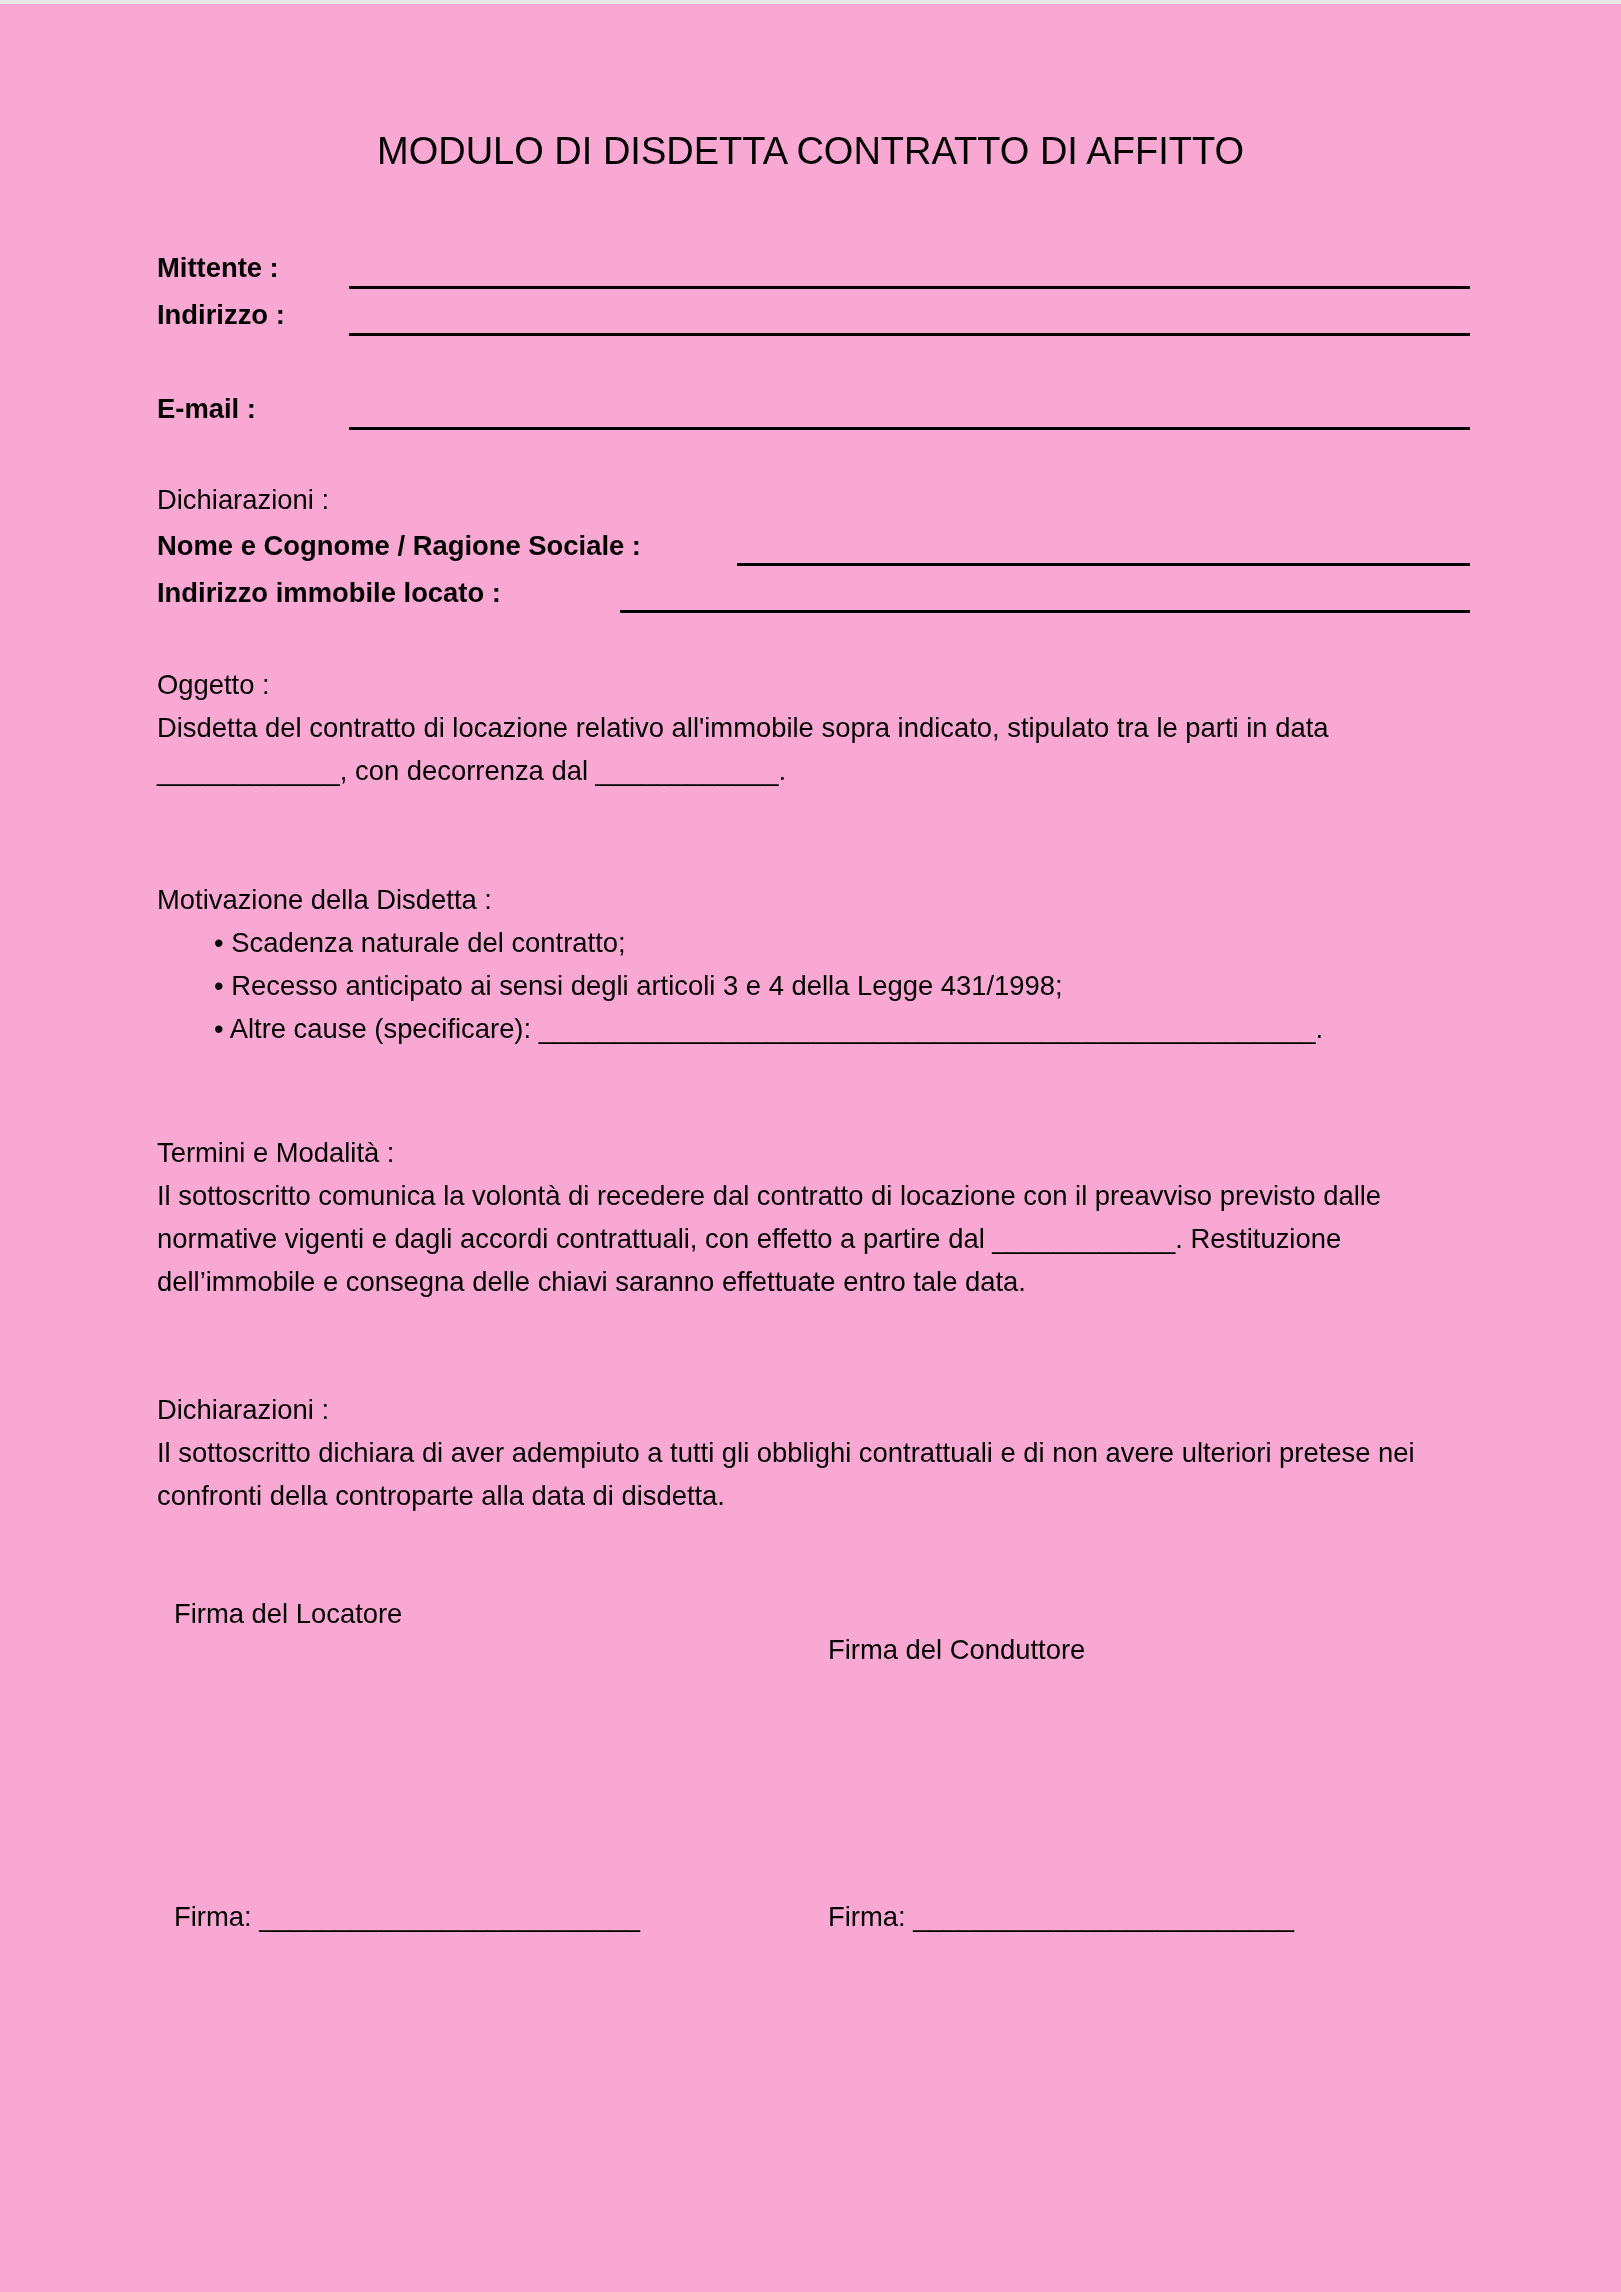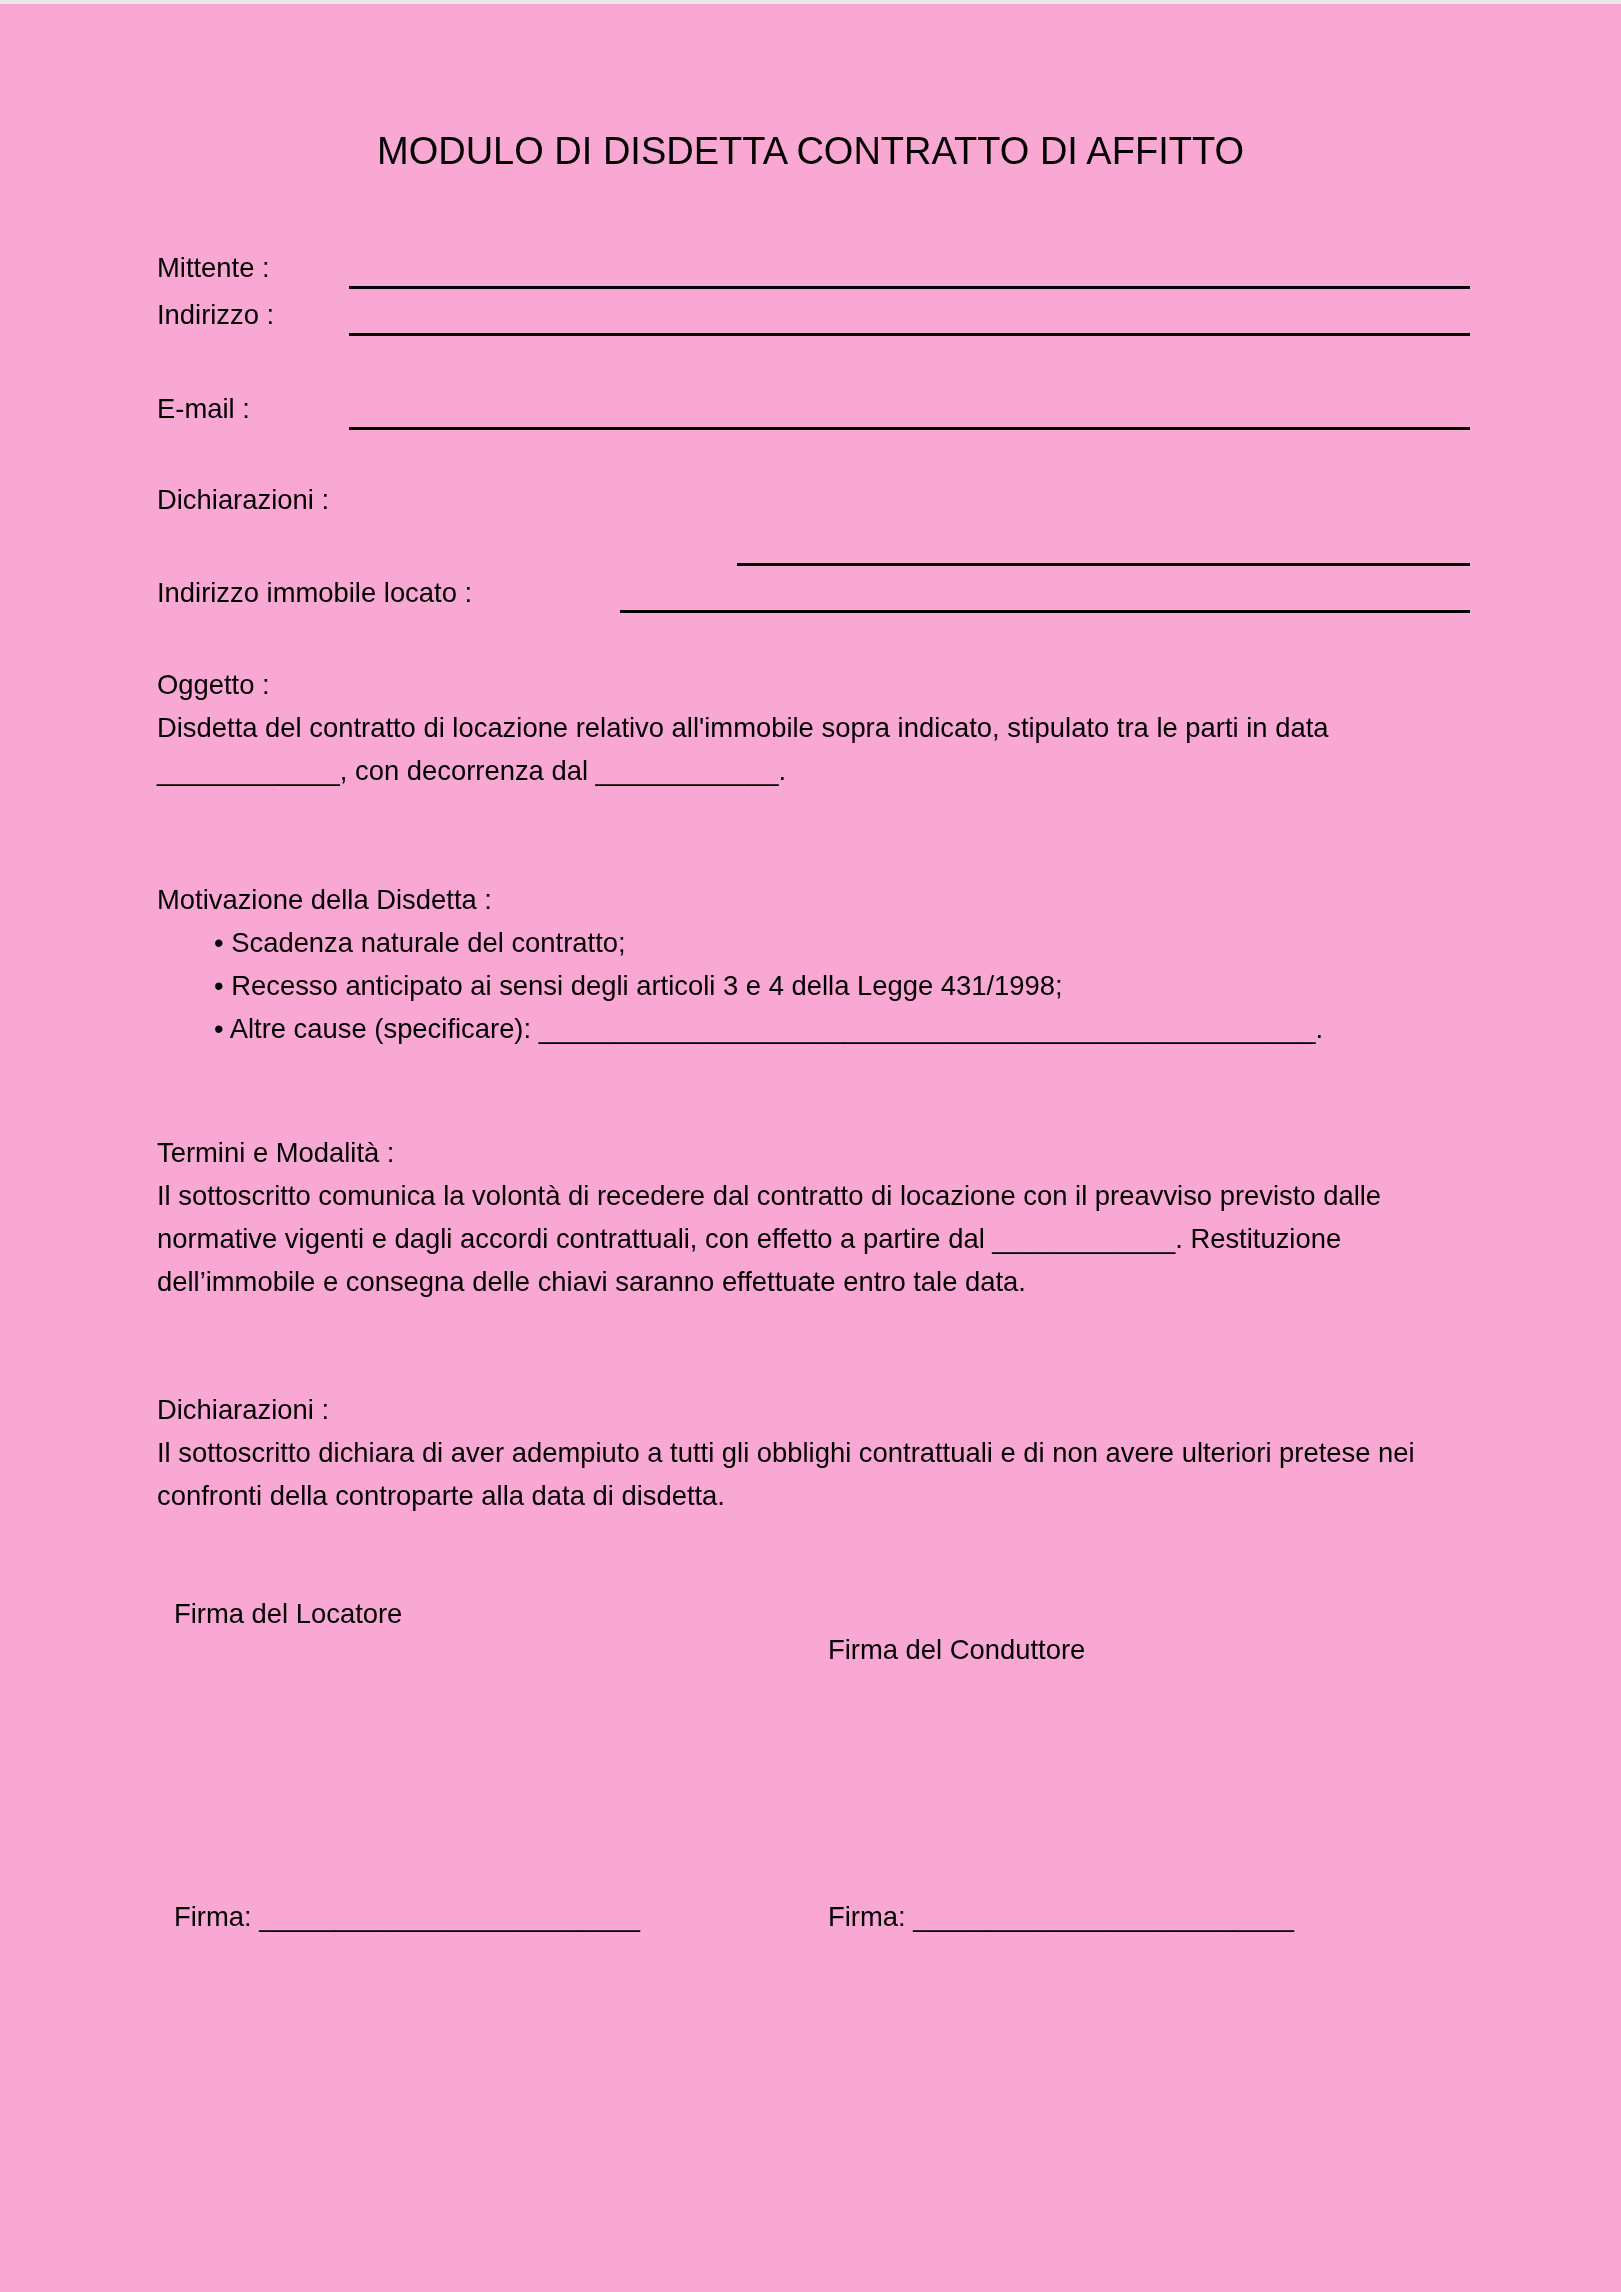--- a/index.html
+++ b/index.html
@@ -24,21 +24,21 @@
     line-height: 49px;
     margin: 0;
   }
 
   .content-left { left: 157px; width: 1313px; }
 
   .line-44 { line-height: 43px; }
 
   
   .field-row { position: absolute; left: 157px; width: 1313px; height: 47px; }
-  .field-row .field-label { position: absolute; left: 0; top: 0; line-height: 43px; white-space: nowrap; }
+  .field-row .field-label { position: absolute; left: 0; top: 0; line-height: 43px; white-space: nowrap; font-weight: bold; }
   .field-row .field-line { position: absolute; right: 0; top: 40px; height: 0; border-bottom: 3.9px solid #000; }
   .sender-line { left: 192px; }
 
   
   .dest-line-1 { left: 580px; top: 39px !important; }
   .dest-line-2 { left: 463px; top: 39px !important; }
 
   .para { margin: 0; white-space: normal; }
   .bullets .bullet-item { line-height: 43px; }
   .bullets { padding-left: 57px; }
@@ -61,20 +61,21 @@
     <span class="field-label">Indirizzo :</span>
     <span class="field-line sender-line"></span>
   </div>
   <div class="field-row" style="top:383px">
     <span class="field-label">E-mail :</span>
     <span class="field-line sender-line"></span>
   </div>
 
   <div class="abs content-left line-44" style="top:474px">Dichiarazioni :</div>
   <div class="field-row" style="top:520px">
+    <span class="field-label">Nome e Cognome / Ragione Sociale :</span>
     <span class="field-line dest-line-1"></span>
   </div>
   <div class="field-row" style="top:567px">
     <span class="field-label">Indirizzo immobile locato :</span>
     <span class="field-line dest-line-2"></span>
   </div>
 
   <div class="abs content-left line-44" style="top:659px">
     <div>Oggetto :</div>
     <p class="para line-44">Disdetta del contratto di locazione relativo all'immobile sopra indicato, stipulato tra le parti in data ____________, con decorrenza dal ____________.</p>

